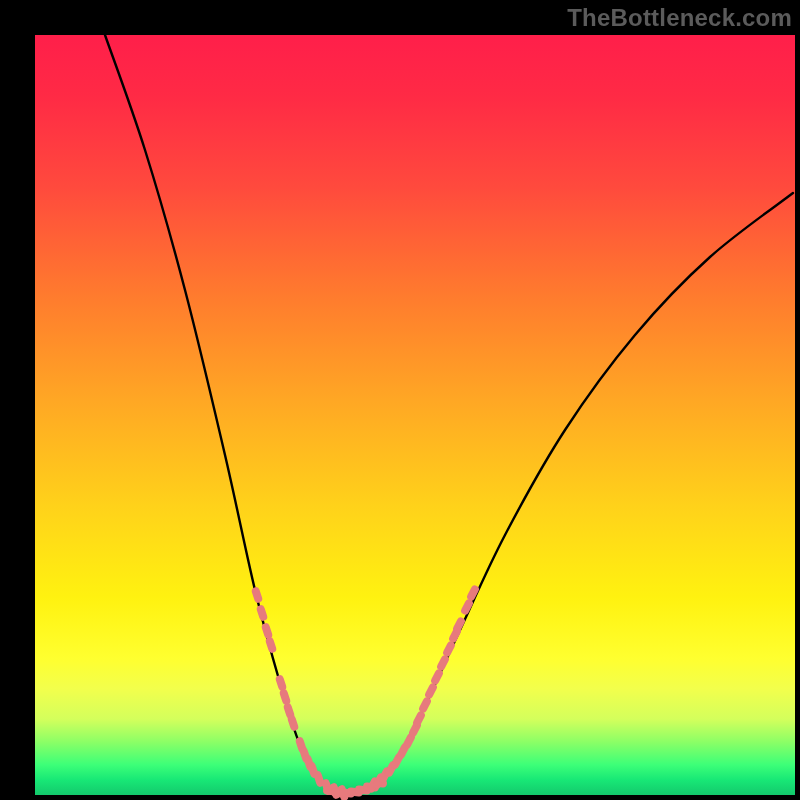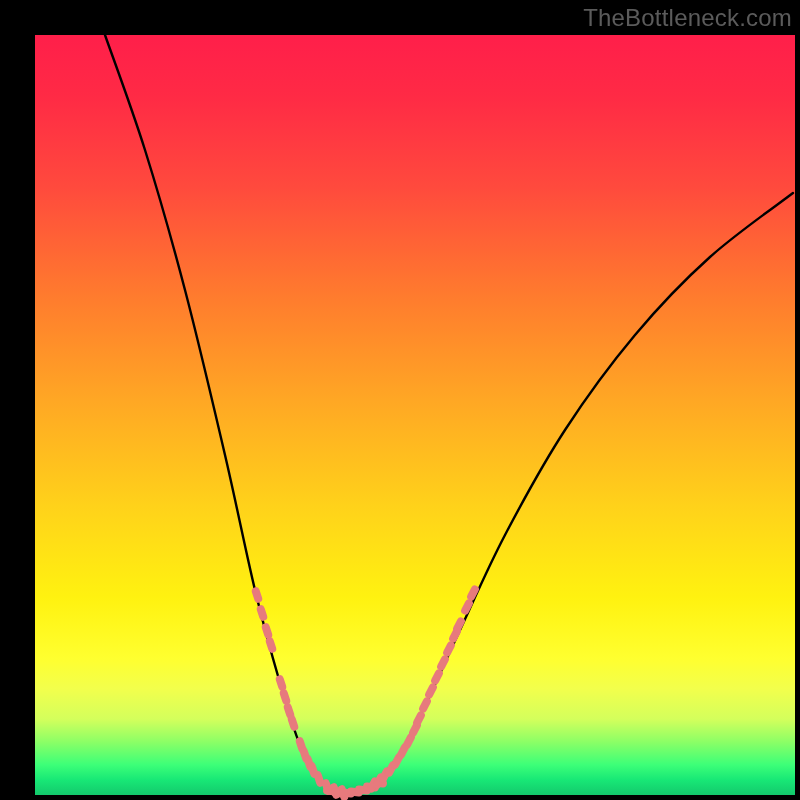--- a/index.html
+++ b/index.html
@@ -16,21 +16,21 @@
     width: 800px;
     height: 800px;
     background: #000;
   }
   .watermark {
     position: absolute;
     top: 4px;
     right: 8px;
     color: #5b5b5b;
     font-size: 24px;
-    font-weight: 400;
+    font-weight: 700;
     letter-spacing: 0.2px;
     z-index: 10;
   }
   .plot-area {
     position: absolute;
     left: 35px;
     top: 35px;
     width: 760px;
     height: 760px;
     

